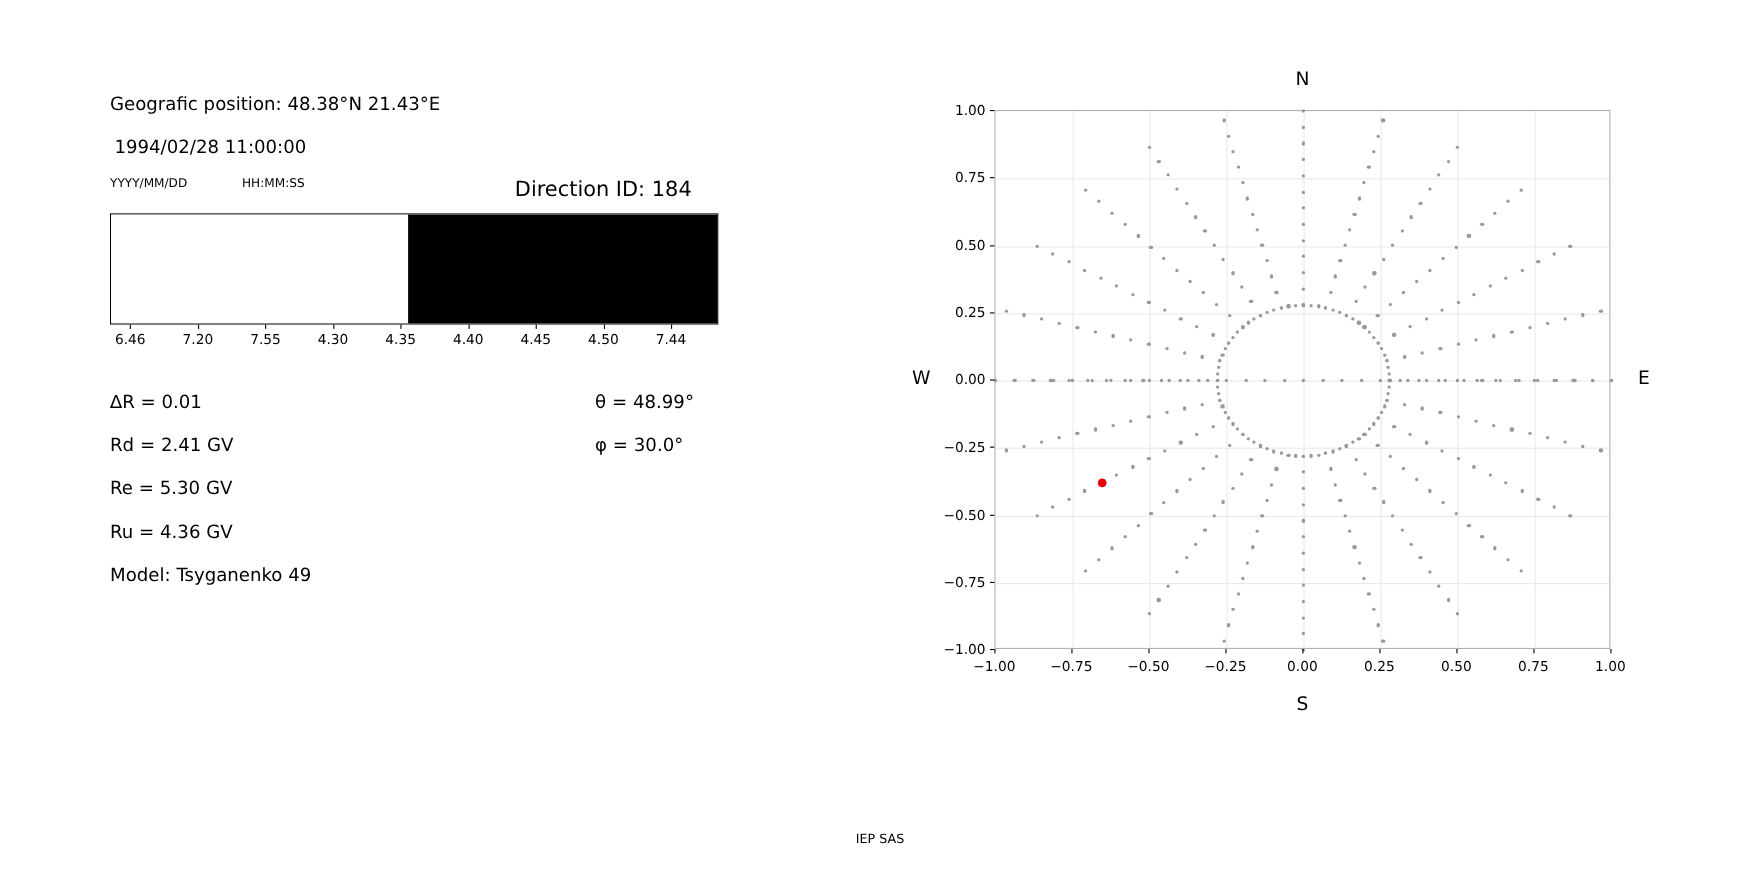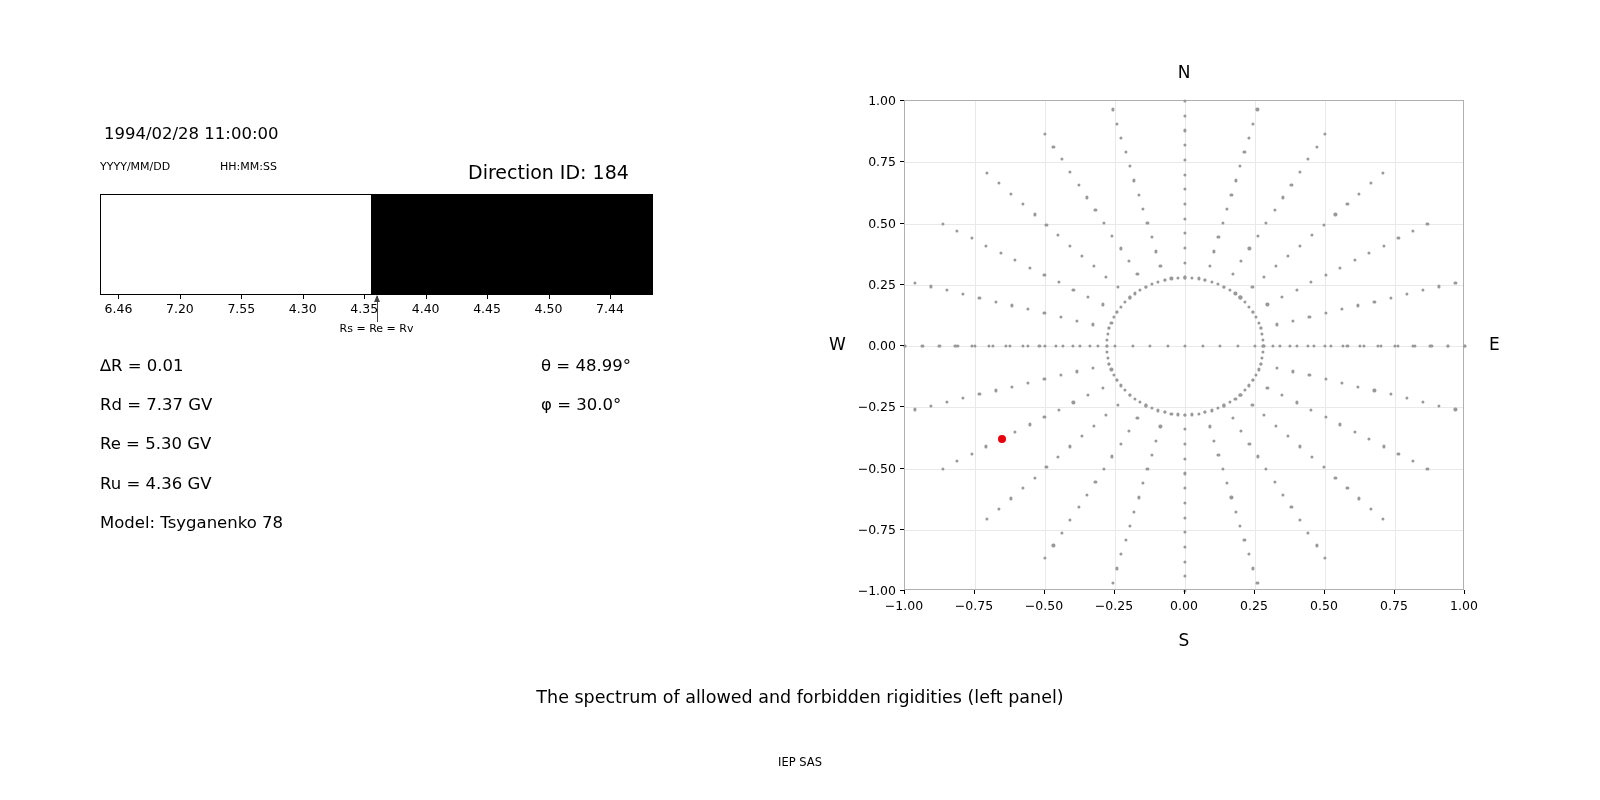--- a/index.html
+++ b/index.html
@@ -201,20 +201,21 @@
     width: 1600px;
     text-align: center;
     font-size: 11.5px;
   }
 </style>
 </head>
 <body>
 
 <div id="left-panel">
 
+  <div class="info-line" id="geo-position">Geografic position: 48.38°N 21.43°E</div>
   <div class="info-line" id="datetime">1994/02/28 11:00:00</div>
   <div class="info-line" id="dt-format-1">YYYY/MM/DD</div>
   <div class="info-line" id="dt-format-2">HH:MM:SS</div>
   <div class="info-line" id="direction-id">Direction ID: 184</div>
 
   <div id="spectrum-box">
     <div id="spectrum-allowed" style="left: 0px; width: 270.356px; background: rgb(255, 255, 255);"></div>
     <div id="spectrum-forbidden" style="left: 270.356px; width: 282.644px; background: rgb(0, 0, 0);"></div>
   </div>
 
@@ -231,30 +232,26 @@
       <div class="tick-label" style="left: 264.211px;">4.35</div>
       <div class="tick" style="left: 325.656px;"></div>
       <div class="tick-label" style="left: 325.656px;">4.40</div>
       <div class="tick" style="left: 387.1px;"></div>
       <div class="tick-label" style="left: 387.1px;">4.45</div>
       <div class="tick" style="left: 448.544px;"></div>
       <div class="tick-label" style="left: 448.544px;">4.50</div>
       <div class="tick" style="left: 509.989px;"></div>
       <div class="tick-label" style="left: 509.989px;">7.44</div>
     </div>
-  <div id="rs-marker">
-    <div id="rs-arrow" style="left: 276.5px;"></div>
-    <div id="rs-label" style="left: 276.5px;">Rs = Re = Rv</div>
-  </div>
 
   <div class="param param-left" id="p-dr">∆R = 0.01</div>
-  <div class="param param-left" id="p-rd">Rd = 7.37 GV</div>
+  <div class="param param-left" id="p-rd">Rd = 2.41 GV</div>
   <div class="param param-left" id="p-re">Re = 5.30 GV</div>
   <div class="param param-left" id="p-ru">Ru = 4.36 GV</div>
-  <div class="param param-left" id="p-model">Model: Tsyganenko 78</div>
+  <div class="param param-left" id="p-model">Model: Tsyganenko 49</div>
   <div class="param param-right" id="p-theta">θ = 48.99°</div>
   <div class="param param-right" id="p-phi">φ = 30.0°</div>
 </div>
 
 <div id="right-panel">
   <div id="sky-plot">
       <div class="grid-line grid-v" style="left: 70px;"></div>
       <div class="grid-line grid-v" style="left: 140px;"></div>
       <div class="grid-line grid-v" style="left: 210px;"></div>
       <div class="grid-line grid-v" style="left: 280px;"></div>
@@ -723,15 +720,14 @@
     <div class="ytick-label" style="left: 22px; width: 54px; top: 121.25px;">0.75</div>
     <div class="axis-tick" style="left: 80px; top: 60px; width: 4px; height: 1px;"></div>
     <div class="ytick-label" style="left: 22px; width: 54px; top: 60px;">1.00</div>
     <div class="compass" style="left: 364px; top: 22px; transform: translateX(-50%);">N</div>
     <div class="compass" style="left: 364px; top: 590px; transform: translateX(-50%);">S</div>
     <div class="compass" style="left: 9px; top: 294px;">W</div>
     <div class="compass" style="left: 669px; top: 294px;">E</div>
   </div>
 
 <div id="caption">
-  <div>The spectrum of allowed and forbidden rigidities (left panel)</div>
 </div>
 <div id="credit">IEP SAS</div>
 
 </body></html>

